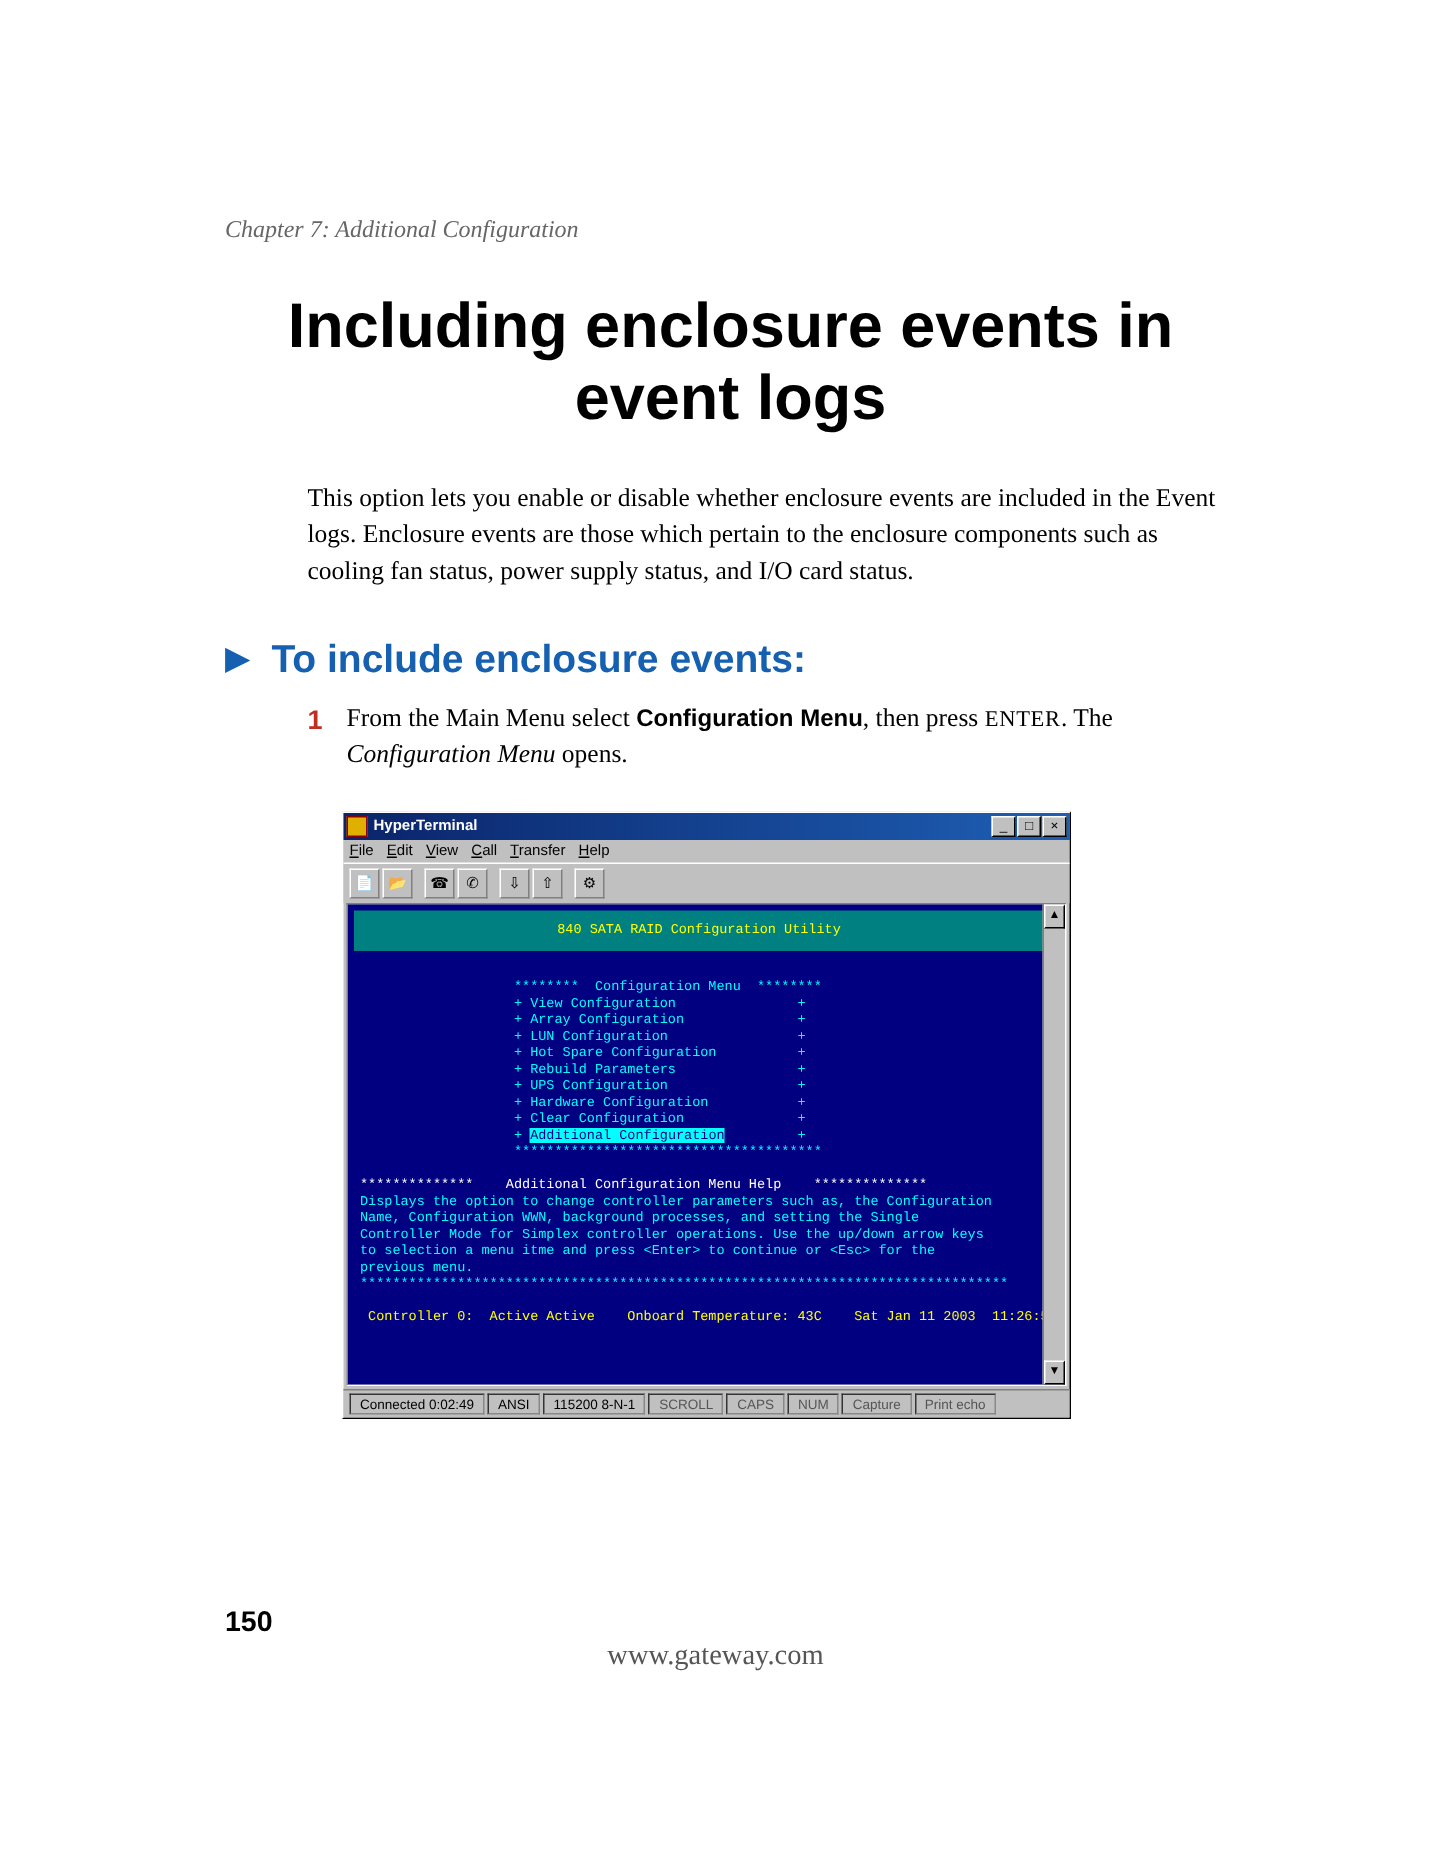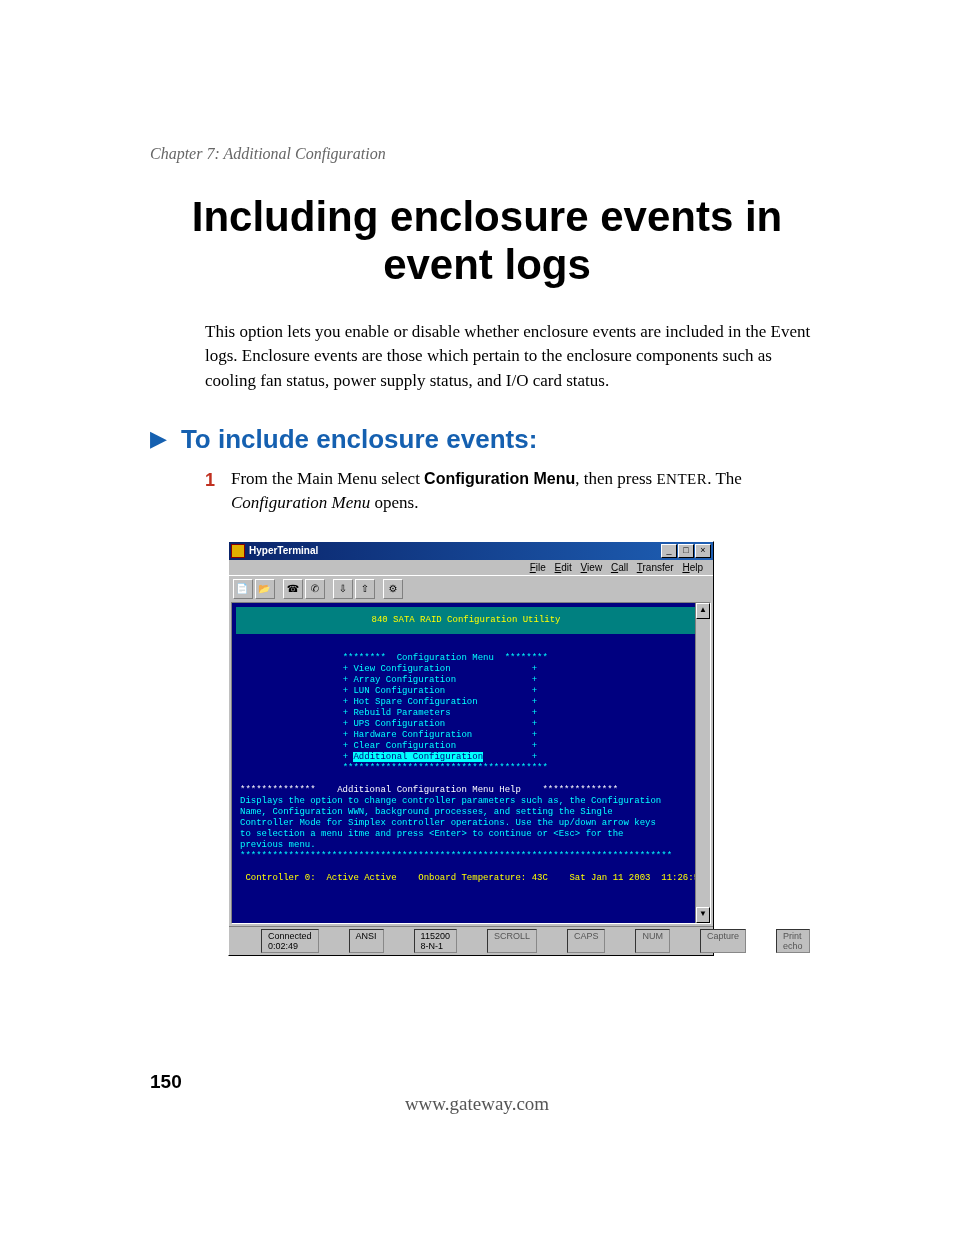--- a/index.html
+++ b/index.html
@@ -103,21 +103,20 @@
     border-top: 1px solid #fff; border-left: 1px solid #fff;
     border-right: 1px solid #000; border-bottom: 1px solid #000;
     font-size: 9px; line-height: 10px; text-align: center; color: #000;
     font-family: Arial;
   }
   .menubar {
     background: #c0c0c0;
     padding: 2px 4px;
     font-size: 10px;
     color: #000;
-    text-align: right;
   }
   .menubar span { margin-right: 6px; }
   .menubar span u { text-decoration: underline; }
   .toolbar {
     background: #c0c0c0;
     padding: 3px 4px;
     border-top: 1px solid #fff;
     display: flex;
     gap: 2px;
   }
@@ -186,21 +185,20 @@
     padding: 2px 4px;
     font-size: 9px;
     display: flex;
     gap: 2px;
   }
   .statusbar span {
     border: 1px inset #888;
     padding: 1px 6px;
     color: #555;
     background: #c0c0c0;
-    margin-left: 28px;
   }
   .statusbar span:nth-child(1),
   .statusbar span:nth-child(2),
   .statusbar span:nth-child(3) { color: #000; }
 
   .footer {
     position: absolute;
     bottom: 120px;
     left: 0; right: 0;
     display: flex;

